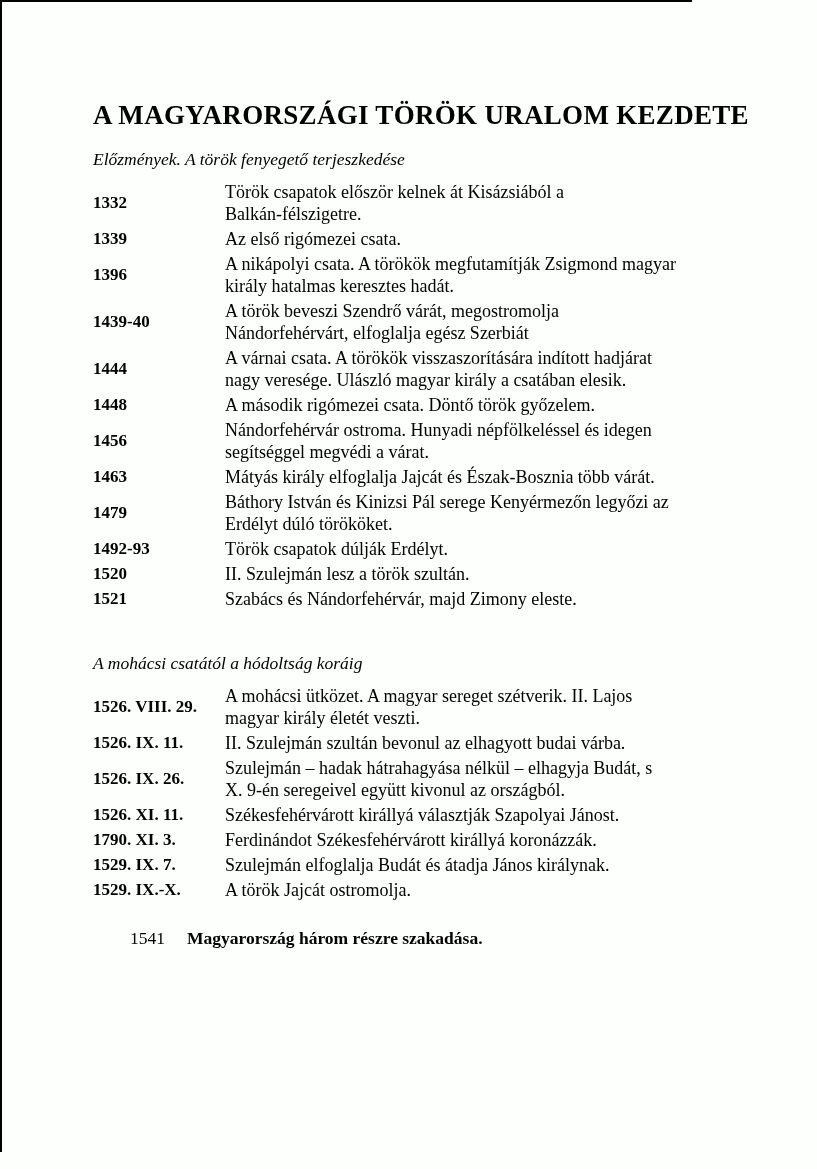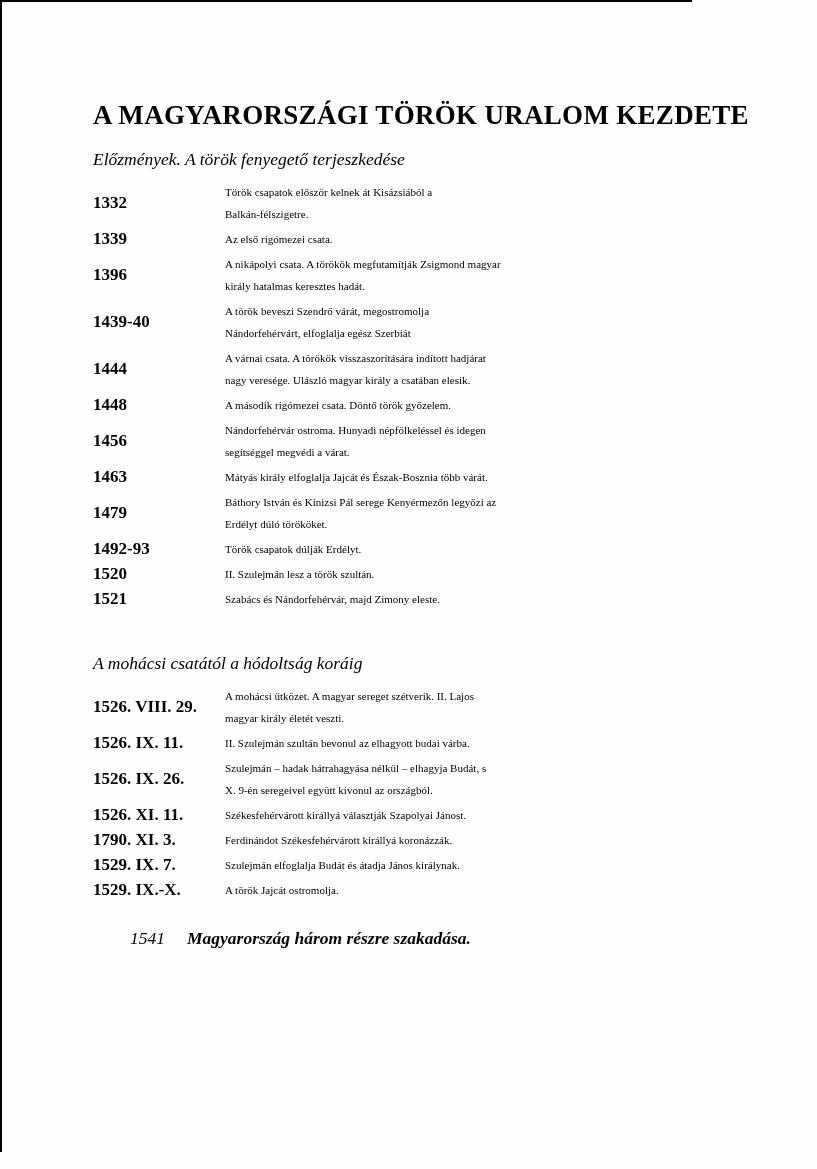--- a/index.html
+++ b/index.html
@@ -59,28 +59,27 @@
     margin-bottom: 3px;
   }
   .entry-date {
     flex: 0 0 132px;
     font-weight: bold;
     font-size: 17px;
     line-height: 22px;
   }
   .entry-text {
     flex: 1 1 auto;
-    font-size: 11px;
+    font-size: 18px;
     line-height: 22px;
     white-space: pre-line;
   }
   .conclusion {
     margin-top: 26px;
     padding-left: 37px;
-    font-style: italic;
     font-size: 17.5px;
     line-height: 22px;
   }
   .conclusion-year {
     display: inline-block;
     margin-right: 22px;
   }
   .conclusion-text {
     font-weight: bold;
   }

